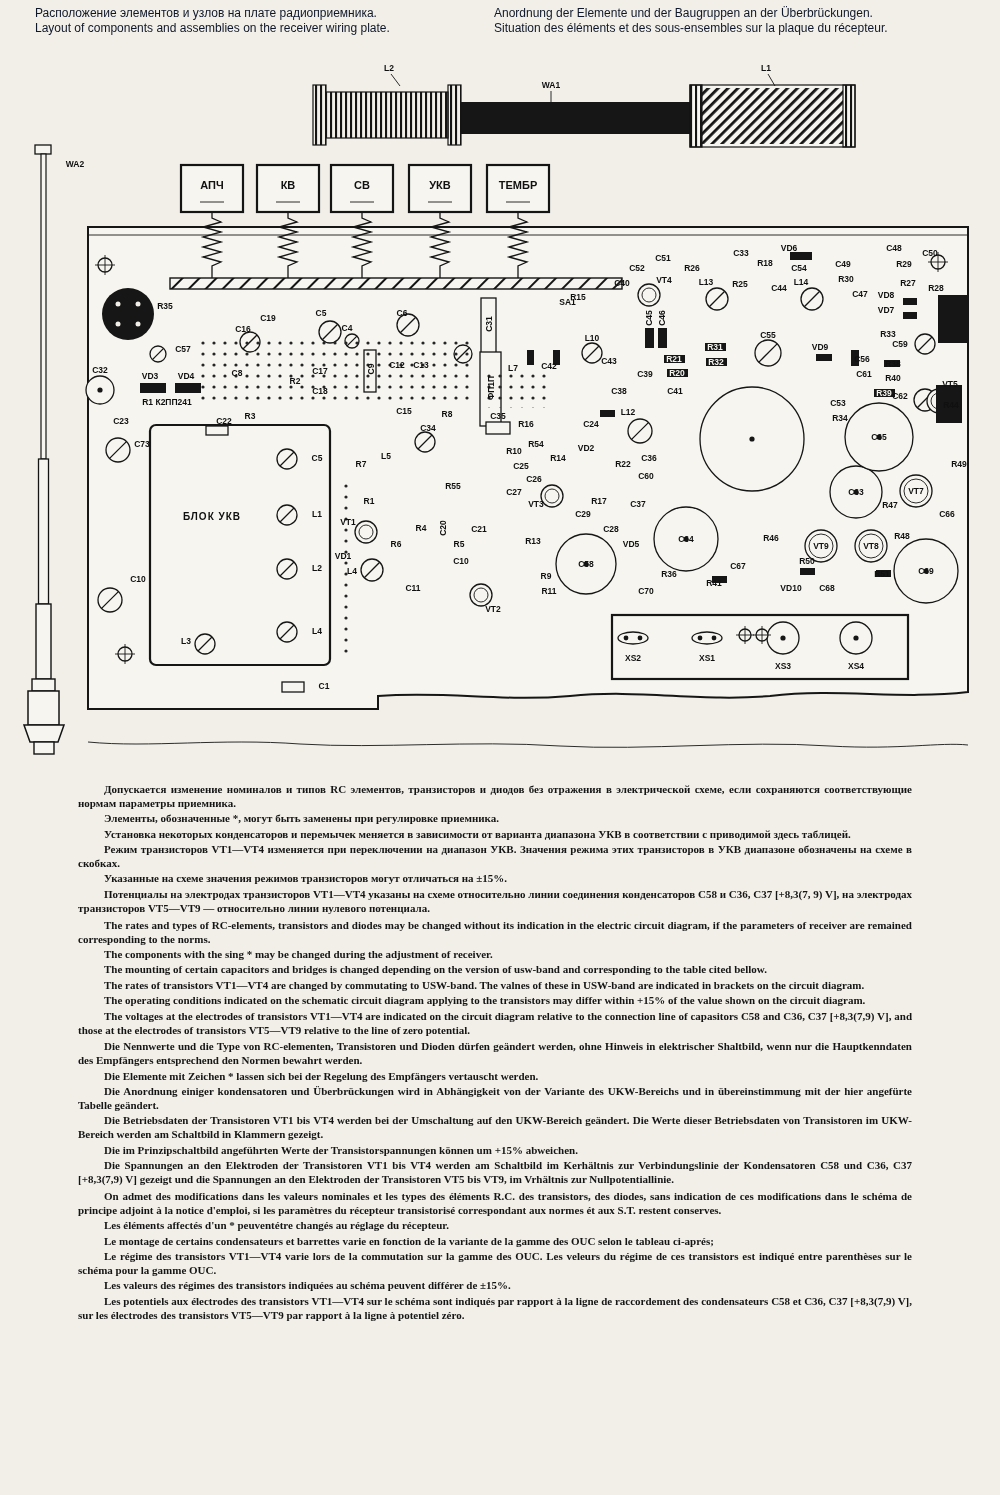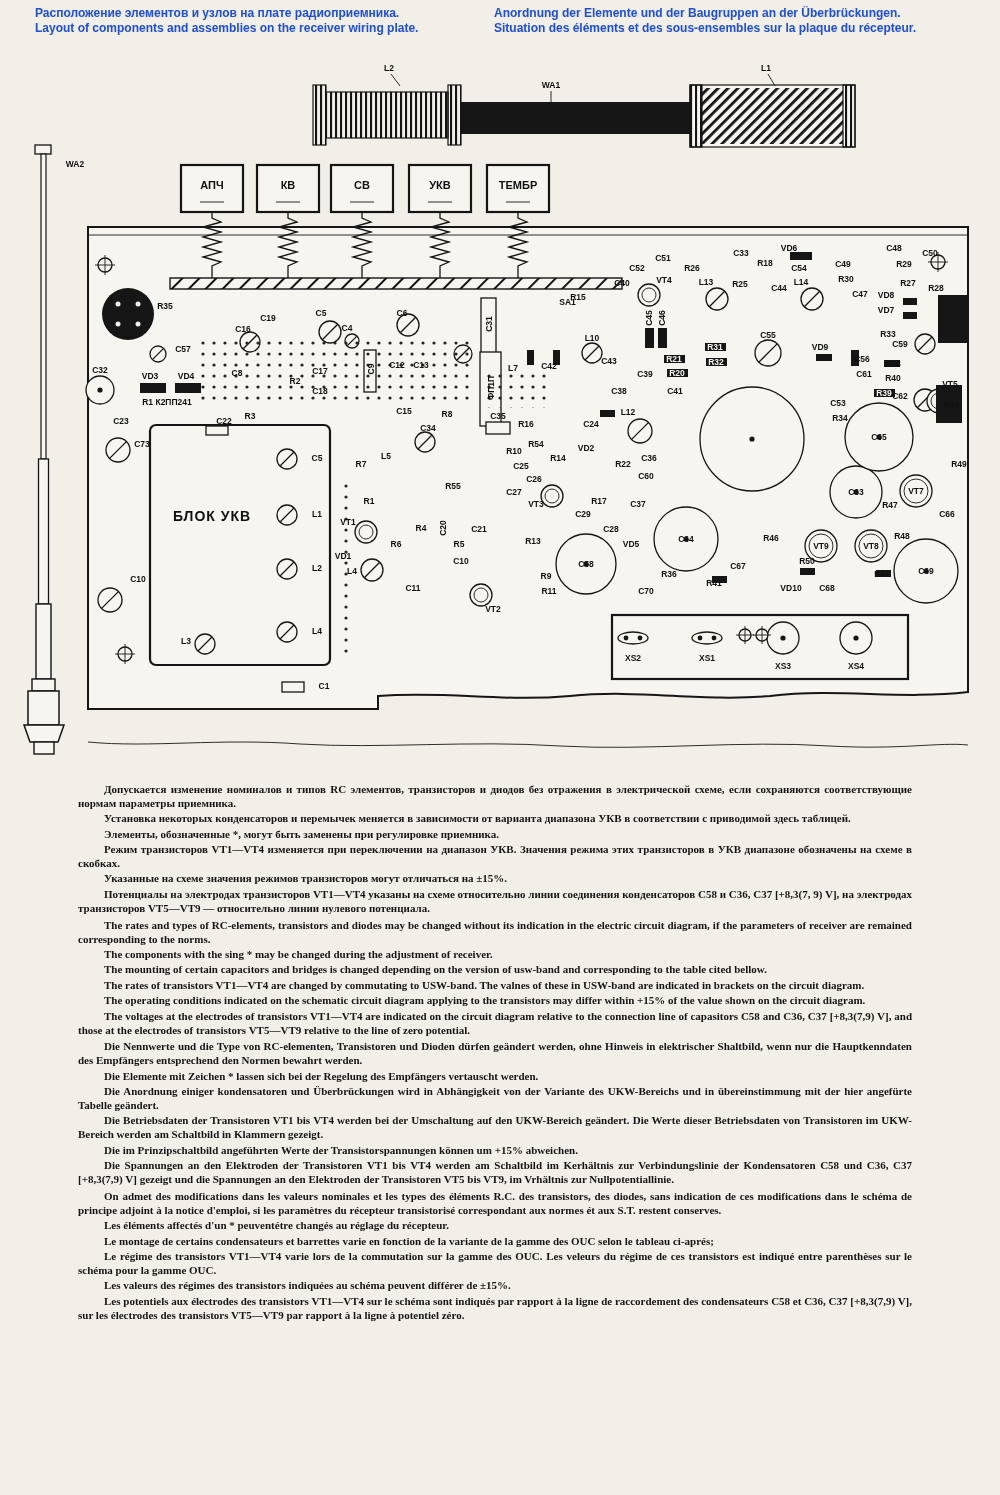--- a/index.html
+++ b/index.html
@@ -4,34 +4,34 @@
 <style>
   html,body{margin:0;padding:0;}
   body{
     width:1000px;height:1495px;position:relative;
     background:#f1efe8;color:#141414;
     font-family:"Liberation Serif",serif;
     overflow:hidden;
   }
   
   .hdr{position:absolute;top:6px;left:0;width:100%;height:46px;}
-  .hblock{position:absolute;font-family:"Liberation Sans",sans-serif;font-weight:bold;
-          font-size:12px;line-height:14.5px;color:#1d4ed8;}
+  .hblock{position:absolute;font-family:"Liberation Sans",sans-serif;font-weight:normal;
+          font-size:12px;line-height:14.5px;color:#0f172a;}
   .hleft{left:35px;width:432px;}
   .hright{left:494px;width:470px;}
   
   .diagram{position:absolute;top:52px;left:0;width:1000px;height:714px;}
   .diagram svg{position:absolute;left:0;top:0;}
   .overlay{position:absolute;left:0;top:0;width:1000px;height:714px;pointer-events:none;}
   .clabel{position:absolute;transform:translate(-50%,-50%);
           font-family:"Liberation Sans",sans-serif;font-weight:bold;
           font-size:8.5px;white-space:nowrap;color:#101010;}
   .clabel.vert{transform:translate(-50%,-50%) rotate(-90deg);}
   .clabel.wht{color:#f5f4ef;}
-  .clabel.big{font-size:14px;letter-spacing:1px;}
+  .clabel.big{font-size:10px;letter-spacing:1px;}
   
   .ln{fill:none;stroke:#161616;stroke-width:1.3;}
   .ln2{fill:none;stroke:#161616;stroke-width:2.2;}
   .thin{fill:none;stroke:#161616;stroke-width:0.9;}
   .fill{fill:#161616;stroke:none;}
   .board{fill:#f6f5ef;stroke:#161616;stroke-width:2;}
   .white{fill:#f6f5ef;}
   .btntxt{font:bold 11px "Liberation Sans",sans-serif;text-anchor:middle;fill:#111;}
   
   .notes{position:absolute;top:783px;left:78px;width:834px;}
@@ -435,22 +435,22 @@
       <div class="clabel" style="left: 300px; top: 634px; margin-left: 24px;">C1</div>
       <div class="clabel" style="left: 633px; top: 606px;">XS2</div>
       <div class="clabel" style="left: 707px; top: 606px;">XS1</div>
       <div class="clabel" style="left: 783px; top: 614px;">XS3</div>
       <div class="clabel" style="left: 856px; top: 614px;">XS4</div>
     </div>
 </div>
 
 <section class="notes" id="notes">
     <p>Допускается изменение номиналов и типов RC элементов, транзисторов и диодов без отражения в электрической схеме, если сохраняются соответствующие нормам параметры приемника.</p>
+    <p>Элементы, обозначенные *, могут быть заменены при регулировке приемника.</p>
     <p>Установка некоторых конденсаторов и перемычек меняется в зависимости от варианта диапазона УКВ в соответствии с приводимой здесь таблицей.</p>
-    <p>Элементы, обозначенные *, могут быть заменены при регулировке приемника.</p>
     <p>Режим транзисторов VT1—VT4 изменяется при переключении на диапазон УКВ. Значения режима этих транзисторов в УКВ диапазоне обозначены на схеме в скобках.</p>
     <p>Указанные на схеме значения режимов транзисторов могут отличаться на ±15%.</p>
     <p>Потенциалы на электродах транзисторов VT1—VT4 указаны на схеме относительно линии соединения конденсаторов C58 и C36, C37 [+8,3(7, 9) V], на электродах транзисторов VT5—VT9 — относительно линии нулевого потенциала.</p>
     <p class="gstart">The rates and types of RC-elements, transistors and diodes may be changed without its indication in the electric circuit diagram, if the parameters of receiver are remained corresponding to the norms.</p>
     <p>The components with the sing * may be changed during the adjustment of receiver.</p>
     <p>The mounting of certain capacitors and bridges is changed depending on the version of usw-band and corresponding to the table cited bellow.</p>
     <p>The rates of transistors VT1—VT4 are changed by commutating to USW-band. The valnes of these in USW-band are indicated in brackets on the circuit diagram.</p>
     <p>The operating conditions indicated on the schematic circuit diagram applying to the transistors may differ within +15% of the value shown on the circuit diagram.</p>
     <p>The voltages at the electrodes of transistors VT1—VT4 are indicated on the circuit diagram relative to the connection line of capasitors C58 and C36, C37 [+8,3(7,9) V], and those at the electrodes of transistors VT5—VT9 relative to the line of zero potential.</p>
     <p class="gstart">Die Nennwerte und die Type von RC-elementen, Transistoren und Dioden dürfen geändert werden, ohne Hinweis in elektrischer Shaltbild, wenn nur die Hauptkenndaten des Empfängers entsprechend den Normen bewahrt werden.</p>

